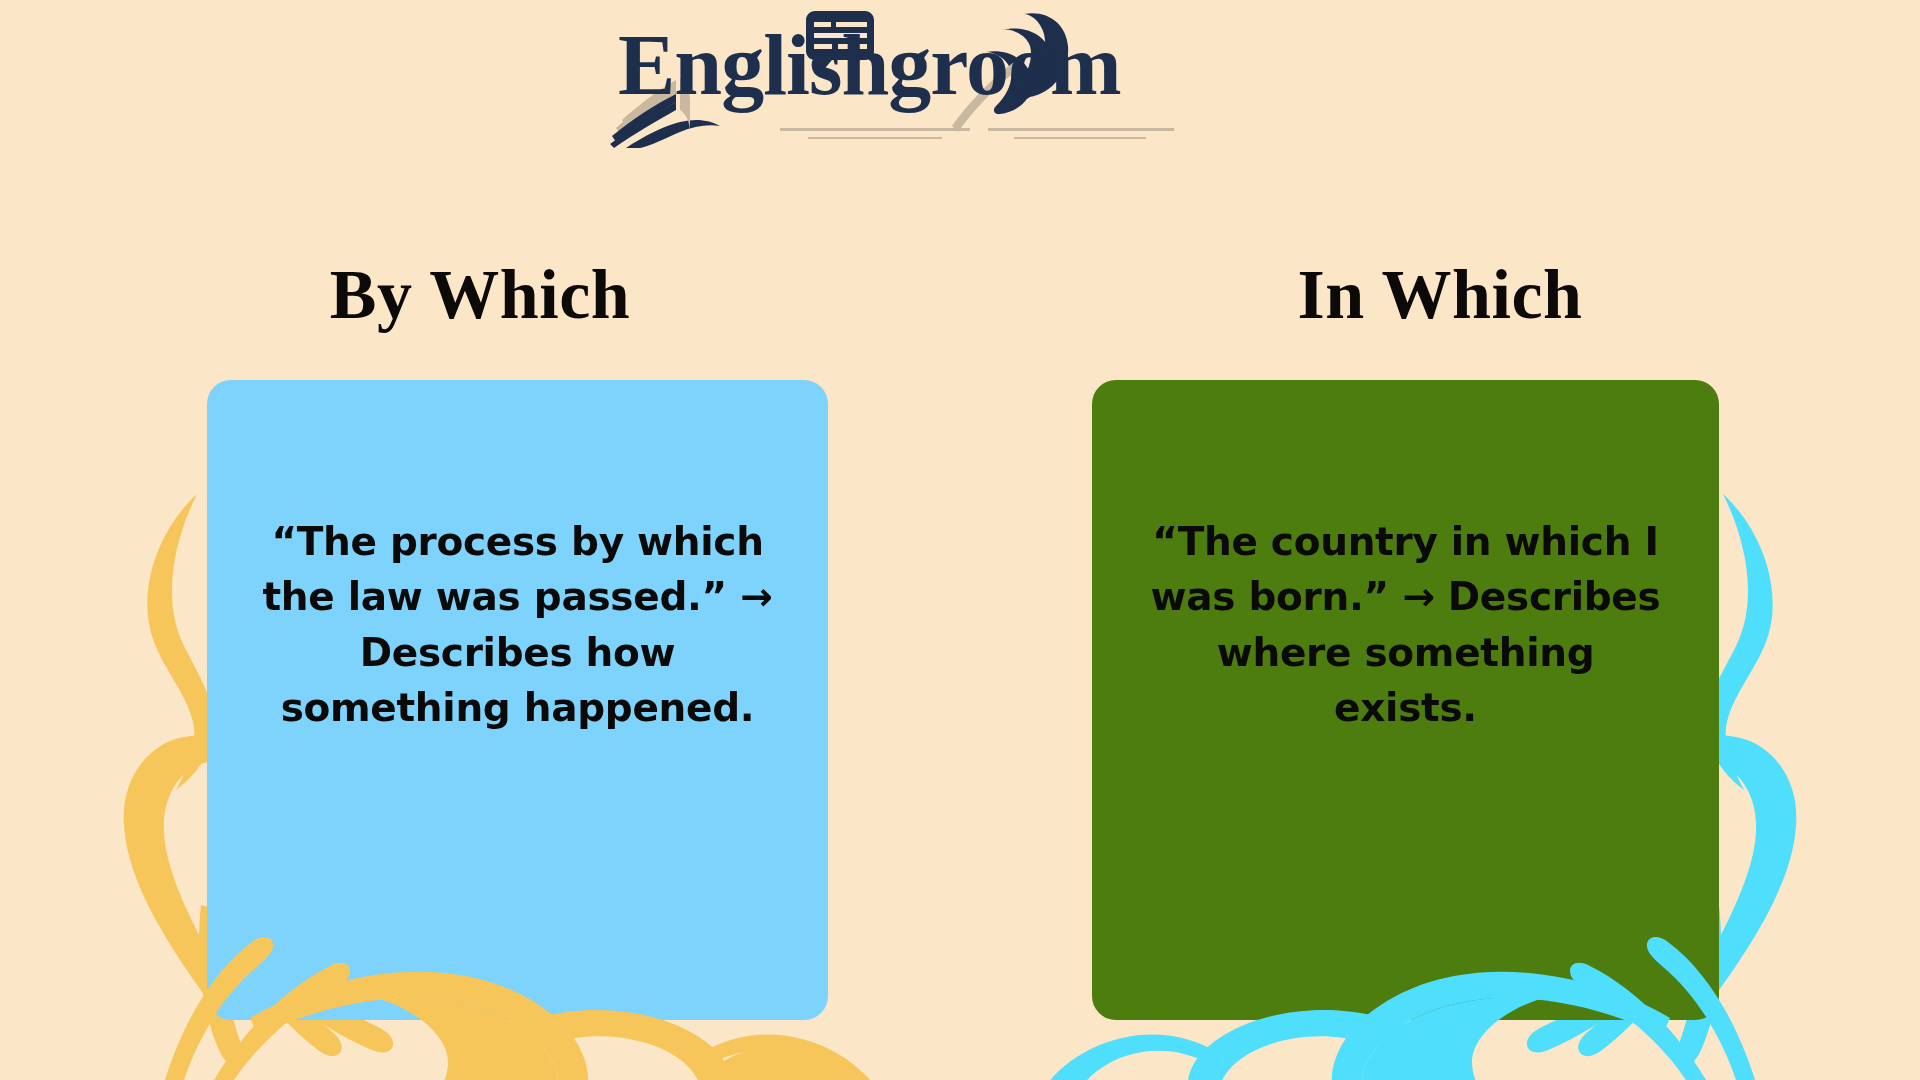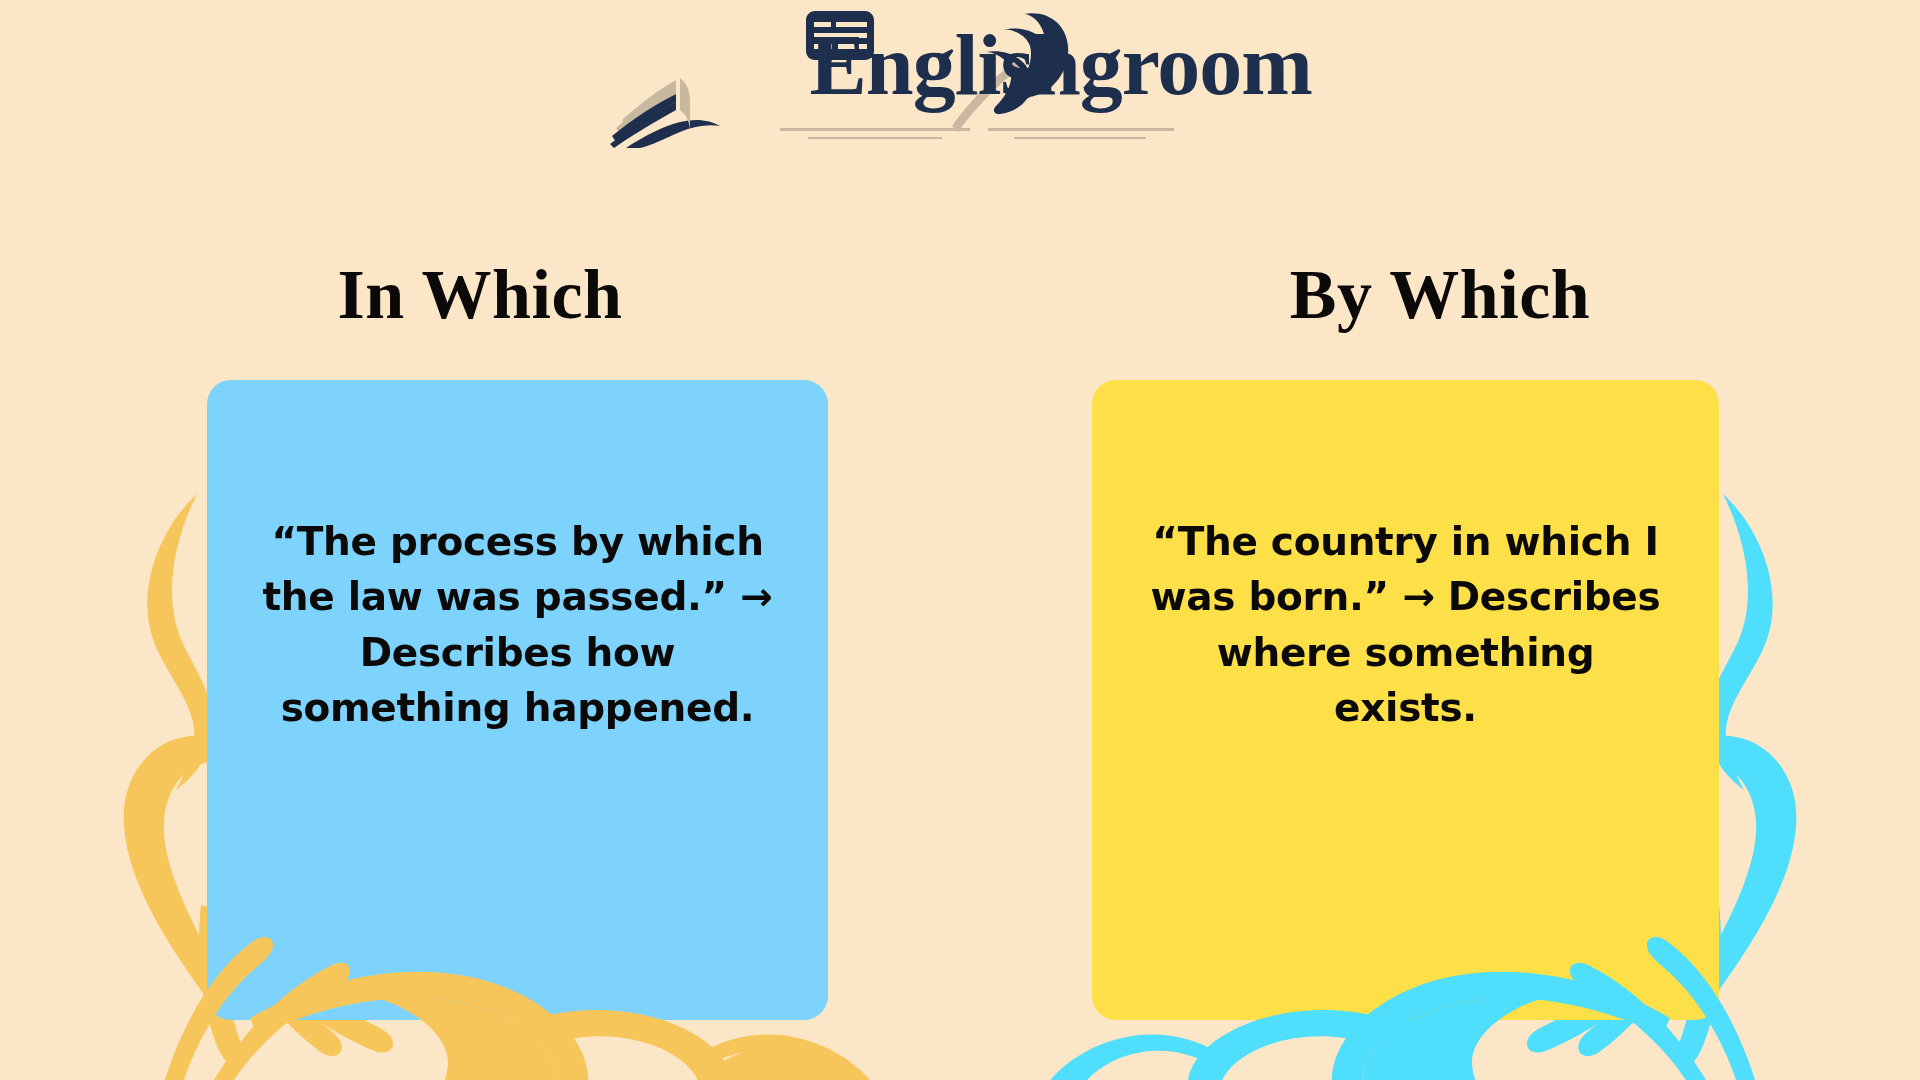--- a/index.html
+++ b/index.html
@@ -17,22 +17,22 @@
   .deco-front{position:absolute;inset:0;width:1920px;height:1080px;z-index:3;pointer-events:none;}
 
   
   .logo-wrap{
     position:absolute;left:0;right:0;top:8px;
     height:140px;z-index:4;
     display:flex;align-items:center;justify-content:center;
   }
   .logo-inner{position:relative;height:140px;width:700px;}
   .logo-word{
-    position:absolute;left:2px;top:14px;width:700px;
-    text-align:right;
+    position:absolute;left:8px;top:14px;width:700px;
+    text-align:left;
     font-family:"Liberation Serif", serif;
     font-weight:700;
     font-size:86px;
     letter-spacing:-1px;
     color:#1E2F4D;
     line-height:1;
     white-space:nowrap;
   }
   .logo-svg{position:absolute;left:0;top:0;width:700px;height:140px;}
 
@@ -53,21 +53,21 @@
   }
 
   
   .cards{position:absolute;top:380px;left:0;width:1920px;height:640px;z-index:2;}
   .card{
     position:absolute;
     border-radius:24px;
     display:flex;align-items:flex-start;justify-content:center;
   }
   .card-blue{left:207px;top:0;width:621px;height:640px;background:#7dd3fc;}
-  .card-orange{left:1092px;top:0;width:627px;height:640px;background:#fde047;}
+  .card-orange{left:1092px;top:0;width:627px;height:640px;background:#4d7c0f;}
   .card-text{
     margin-top:134px;
     width:545px;
     text-align:center;
     font-family:"DejaVu Sans", sans-serif;
     font-weight:700;
     font-size:39px;
     line-height:1.42;
     color:#0B0A09;
     letter-spacing:-0.3px;
@@ -205,20 +205,20 @@
           <rect x="378" y="120" width="186" height="3" fill="#C9B8A0"></rect>
           <rect x="404" y="129" width="132" height="2" fill="#C9B8A0"></rect>
         </g>
       </svg>
       <div class="logo-word">Englishgroom</div>
     </div>
   </div>
 
   <div class="headings">
     <div class="head-cell">
+      <div class="head-text">By Which</div>
+    </div>
+    <div class="head-cell">
       <div class="head-text">In Which</div>
     </div>
-    <div class="head-cell">
-      <div class="head-text">By Which</div>
-    </div>
   </div>
 
 </div>
 
 </body></html>

